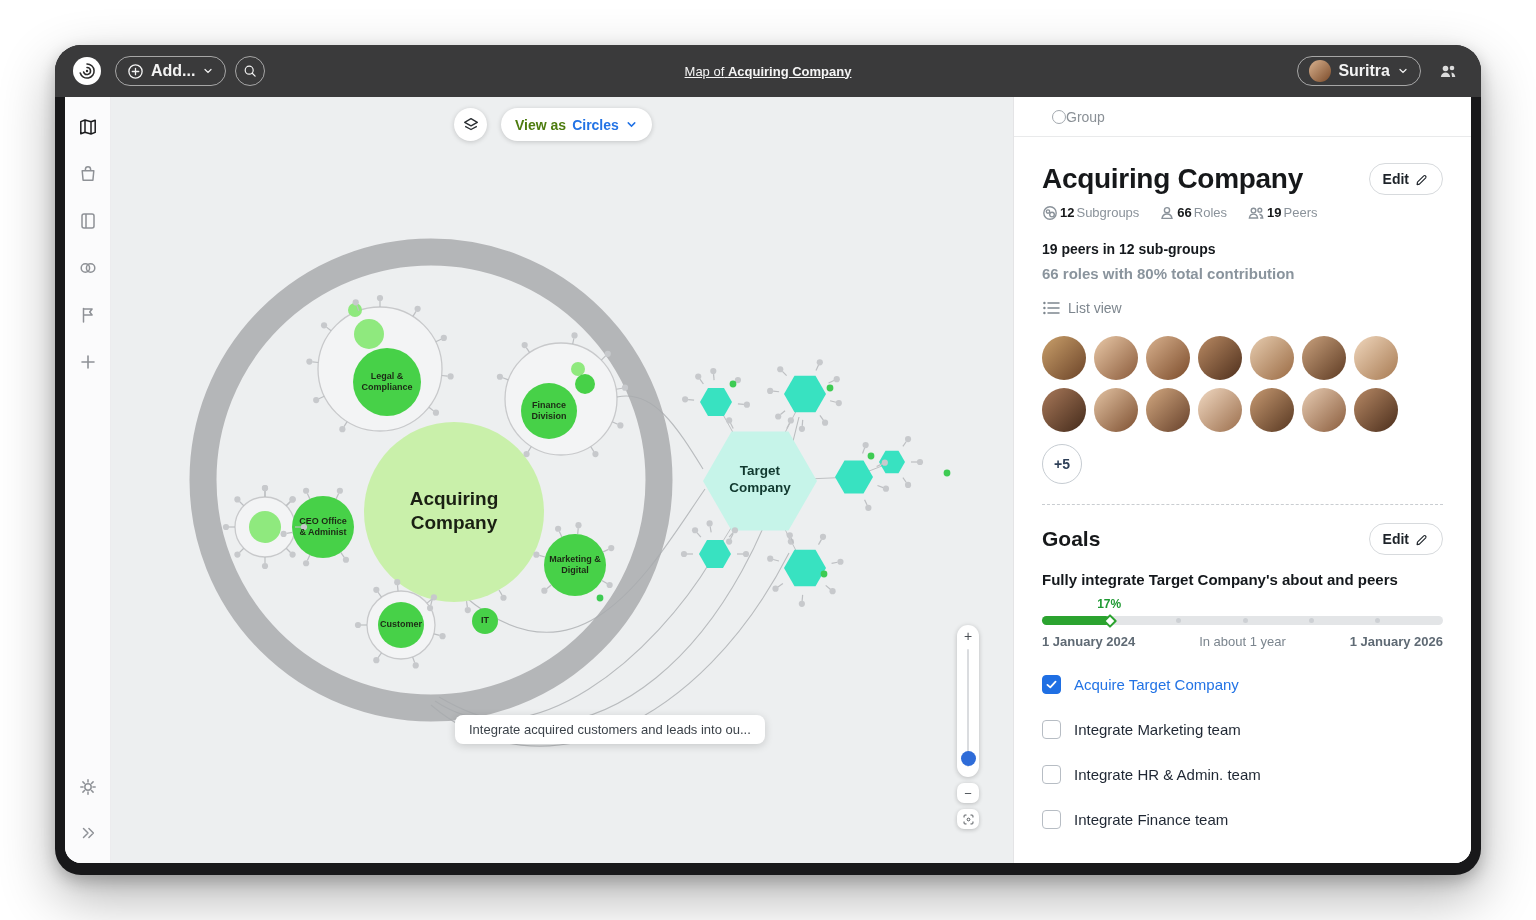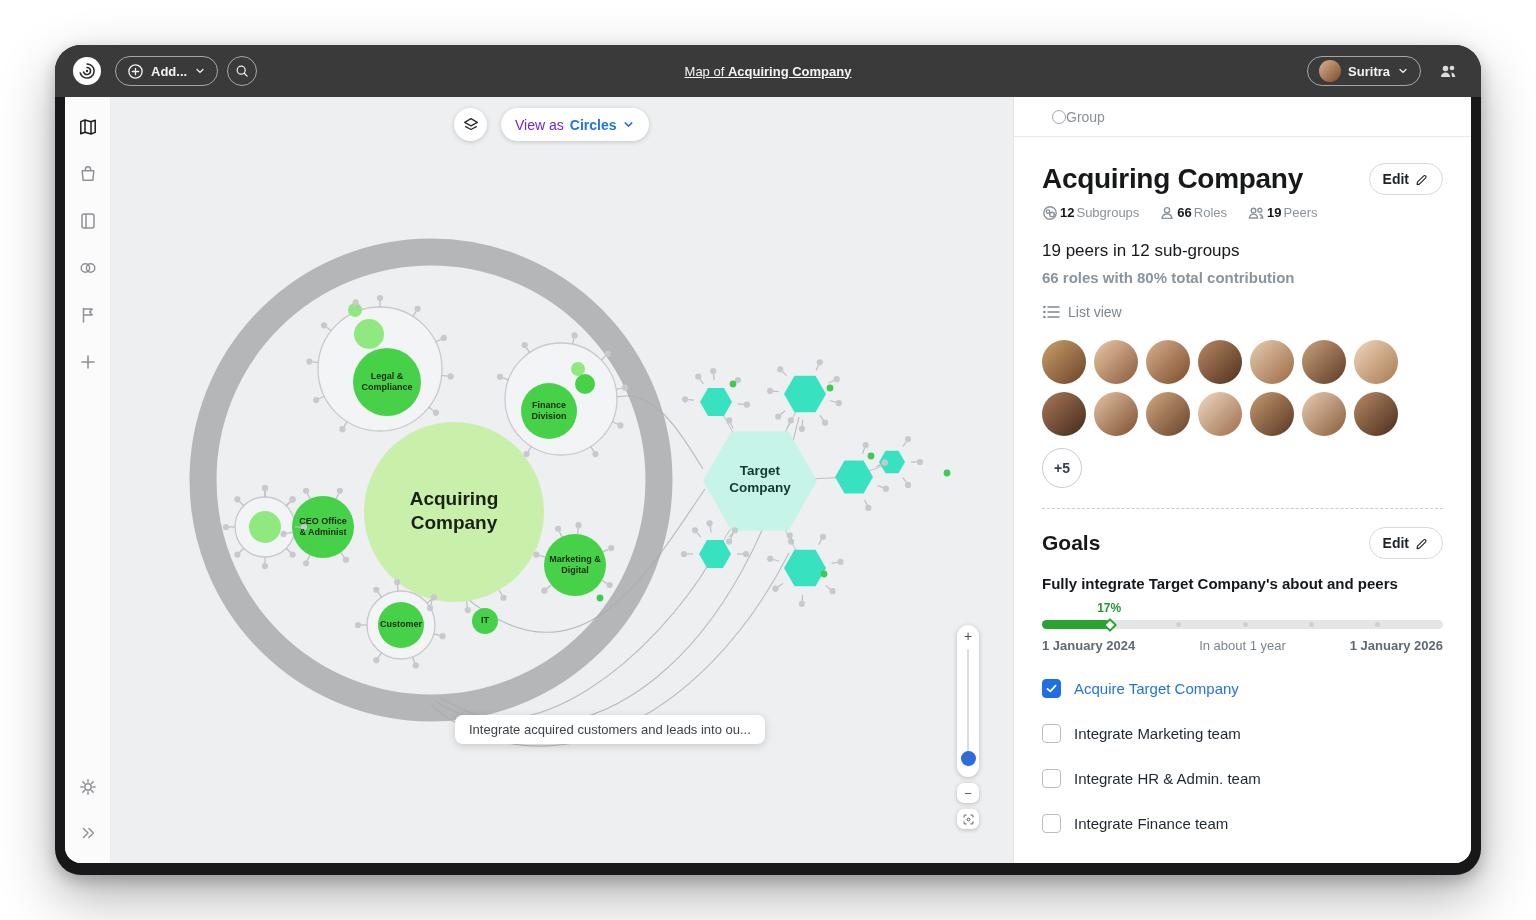--- a/index.html
+++ b/index.html
@@ -13,21 +13,21 @@
   .topbar { position:absolute; left:0; top:0; right:0; height:52px; background:#3a3a3b;
             display:flex; align-items:center; padding:0 18px; color:#f1f1f1; }
   .frame  { position:absolute; left:10px; right:10px; top:52px; bottom:12px;
             background:#fff; border-radius:0 0 16px 16px; overflow:hidden; display:flex; }
 
   
   .logo { width:28px; height:28px; border-radius:50%; background:#fff; flex:0 0 auto;
           display:flex; align-items:center; justify-content:center; }
   .pill { display:flex; align-items:center; gap:7px; height:30px; padding:0 11px;
           border:1px solid rgba(255,255,255,.55); border-radius:16px; background:transparent;
-          color:#f3f3f3; font-size:13px; font-weight:600; cursor:pointer; }
+          color:#f3f3f3; font-size:16px; font-weight:600; cursor:pointer; }
   .round-btn { width:30px; height:30px; border-radius:50%; border:1px solid rgba(255,255,255,.55);
                background:transparent; display:flex; align-items:center; justify-content:center; cursor:pointer; }
   .tb-title { position:absolute; left:50%; transform:translateX(-50%); font-size:13px;
               color:#f5f5f5; text-decoration:underline; cursor:pointer; white-space:nowrap; }
   .tb-title b { font-weight:700; }
   .tb-right { margin-left:auto; display:flex; align-items:flex-start; gap:12px; }
   .tb-avatar { width:22px; height:22px; border-radius:50%; background:linear-gradient(135deg,#d9b28f,#7b4b2a); }
   svg.ic { display:block; }
 
   
@@ -43,21 +43,21 @@
   .canvas { flex:1; position:relative; background:#edeff0; overflow:hidden; }
   #map-svg { position:absolute; left:0; top:0; }
   .node-label { position:absolute; transform:translate(-50%,-50%); text-align:center;
                 font-weight:700; color:#1c2a15; line-height:1.25; word-break:break-word; cursor:pointer; }
   .viewas-wrap { position:absolute; left:343px; top:11px; display:flex; align-items:center; gap:14px; }
   .layers-btn { width:33px; height:33px; border-radius:50%; background:#fff; border:none; cursor:pointer;
                 box-shadow:0 1px 5px rgba(0,0,0,.18); display:flex; align-items:center; justify-content:center; color:#2b2f33; }
   .viewas { height:33px; background:#fff; border:none; border-radius:17px; padding:0 14px;
             box-shadow:0 1px 5px rgba(0,0,0,.18); display:flex; align-items:center; gap:6px;
             font-size:14px; cursor:pointer; }
-  .viewas .lbl { color:#6d28d9; }
+  .viewas .lbl { color:#4d7c0f;font-weight:bold; }
   .viewas .val { color:#2273e5; font-weight:700; }
   .tooltip { position:absolute; left:344px; top:618px; background:#fff; border-radius:8px;
              padding:7px 14px; font-size:13px; color:#3c434a; box-shadow:0 2px 9px rgba(0,0,0,.16); white-space:nowrap; }
   .zoom-wrap { position:absolute; right:34px; top:528px; display:flex; flex-direction:column; align-items:center; gap:6px; }
   .zoom-slider { width:22px; height:152px; background:#fff; border-radius:12px; position:relative;
                  box-shadow:0 1px 5px rgba(0,0,0,.22); }
   .zoom-plus { position:absolute; top:3px; left:0; right:0; text-align:center; font-size:14px; color:#4a4f55; cursor:pointer; }
   .zoom-track { position:absolute; left:10px; top:24px; bottom:10px; width:2px; background:#dadcdf; border-radius:1px; cursor:pointer; }
   .zoom-handle { position:absolute; left:3.5px; top:126px; width:15px; height:15px; border-radius:50%;
                  background:#2f6cd8; cursor:grab; }
@@ -74,21 +74,21 @@
   .hdr-row { margin-top:26px; display:flex; align-items:flex-start; justify-content:space-between; }
   .panel-title { font-size:28px; font-weight:800; color:#16181a; letter-spacing:-.3px; }
   .edit-btn { display:flex; align-items:center; gap:6px; padding:7px 13px; background:#fff;
               border:1px solid #d7dadd; border-radius:18px; font-size:14px; font-weight:600;
               color:#1d2329; cursor:pointer; }
   .stats-row { margin-top:10px; display:flex; align-items:center; gap:20px; font-size:13px; color:#16181a; }
   .stat { display:flex; align-items:flex-start; gap:2px; }
   .stat b { font-weight:800; }
   .stat .muted { color:#8a929a; }
   .stat-ic { stroke:#8a929a; fill:none; stroke-width:1.4; }
-  .summary1 { margin-top:20px; font-size:17px; font-weight:400; color:#15191d; }
+  .summary1 { margin-top:20px; font-size:14px; font-weight:700; color:#15191d; }
   .summary2 { margin-top:8px; font-size:15px; font-weight:700; color:#8a949d; }
   .listview { margin-top:18px; display:flex; align-items:center; gap:8px; color:#7d868e; font-size:14px; cursor:pointer; }
   .avatars { margin-top:20px; display:flex; flex-wrap:wrap; gap:8px; width:364px; }
   .avatar { width:44px; height:44px; border-radius:50%; cursor:pointer; }
   .av1{background:linear-gradient(135deg,#caa06b,#6b4328);} .av2{background:linear-gradient(135deg,#e9c9a8,#8a5a3a);}
   .av3{background:linear-gradient(135deg,#d9b28f,#7b4b2a);} .av4{background:linear-gradient(135deg,#b98a63,#4e2f1c);}
   .av5{background:linear-gradient(135deg,#e7cdb0,#9a6a43);} .av6{background:linear-gradient(135deg,#caa27e,#5d3a22);}
   .av7{background:linear-gradient(135deg,#f0d7bd,#a77a52);} .av8{background:linear-gradient(135deg,#a9795a,#432a1a);}
   .av9{background:linear-gradient(135deg,#e4c4a4,#7d4f30);} .av10{background:linear-gradient(135deg,#d3a981,#66402a);}
   .av11{background:linear-gradient(135deg,#f1d9c2,#9b6e4c);} .av12{background:linear-gradient(135deg,#c79a72,#573721);}

